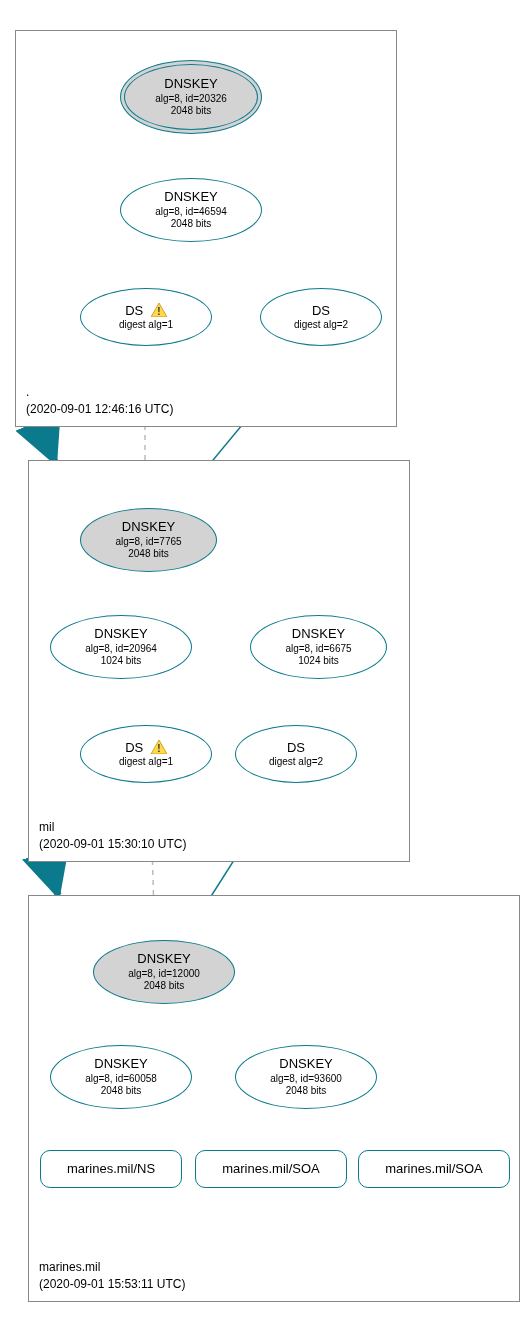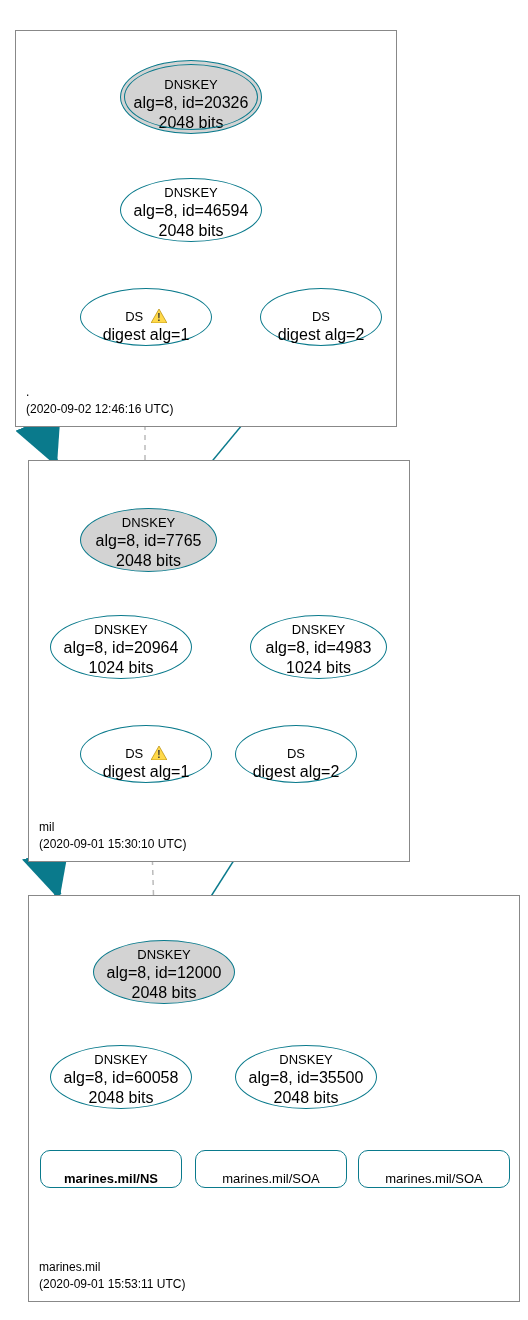--- a/index.html
+++ b/index.html
@@ -25,30 +25,30 @@
     color: #000;
     line-height: 1.4;
   }
   .node {
     position: absolute;
     border: 1.5px solid #0a7a8c;
     background: #fff;
     display: flex;
     flex-direction: column;
     align-items: center;
-    justify-content: flex-end;
+    justify-content: center;
     text-align: center;
     line-height: 1.25;
   }
   .node .title {
     font-size: 13px;
     color: #000;
   }
   .node .sub {
-    font-size: 16px;
+    font-size: 10px;
     color: #000;
   }
   .ellipse {
     border-radius: 50%;
   }
   .double-ellipse::after {
     content: "";
     position: absolute;
     top: 3px; left: 3px; right: 3px; bottom: 3px;
     border: 1.5px solid #0a7a8c;
@@ -131,21 +131,21 @@
   <path d="M118,1108 L110,1150" stroke="#0a7a8c" stroke-width="1.5" fill="none" marker-end="url(#arrow-teal)"></path>
 
   <path d="M290,1108 L275,1150" stroke="#0a7a8c" stroke-width="1.5" fill="none" marker-end="url(#arrow-teal)"></path>
 
   <path d="M330,1108 L395,1150" stroke="#0a7a8c" stroke-width="1.5" fill="none" marker-end="url(#arrow-teal)"></path>
 </svg>
 
 <div class="zone-box" style="left:15px; top:30px; width:380px; height:395px;">
   <div class="zone-label">
     <span>.</span><br>
-    <span>(2020-09-02 12:46:16 UTC)</span>
+    <span>(2020-09-01 12:46:16 UTC)</span>
   </div>
 </div>
 <div class="zone-box" style="left:28px; top:460px; width:380px; height:400px;text-decoration:underline;">
   <div class="zone-label">
     <span>mil</span><br>
     <span>(2020-09-01 15:30:10 UTC)</span>
   </div>
 </div>
 <div class="zone-box" style="left:28px; top:895px; width:490px; height:405px;">
   <div class="zone-label">
@@ -186,21 +186,21 @@
   <div class="sub">alg=8, id=7765</div>
   <div class="sub">2048 bits</div>
 </div>
 <div class="node ellipse" style="left:50px; top:615px; width:140px; height:62px;">
   <div class="title">DNSKEY</div>
   <div class="sub">alg=8, id=20964</div>
   <div class="sub">1024 bits</div>
 </div>
 <div class="node ellipse" style="left:250px; top:615px; width:135px; height:62px;">
   <div class="title">DNSKEY</div>
-  <div class="sub">alg=8, id=4983</div>
+  <div class="sub">alg=8, id=6675</div>
   <div class="sub">1024 bits</div>
 </div>
 <div class="node ellipse" style="left:80px; top:725px; width:130px; height:56px;">
   <div class="title">
     <span>DS</span>
     <span class="warn">
       <svg width="16" height="14">
           <polygon points="8,0 16,14 0,14" fill="#ffd94a" stroke="#b58900" stroke-width="0.7"></polygon>
           <text x="8" y="12" text-anchor="middle" font-size="10" font-weight="bold" fill="#333">!</text>
         </svg>
@@ -218,24 +218,24 @@
   <div class="sub">alg=8, id=12000</div>
   <div class="sub">2048 bits</div>
 </div>
 <div class="node ellipse" style="left:50px; top:1045px; width:140px; height:62px;">
   <div class="title">DNSKEY</div>
   <div class="sub">alg=8, id=60058</div>
   <div class="sub">2048 bits</div>
 </div>
 <div class="node ellipse" style="left:235px; top:1045px; width:140px; height:62px;">
   <div class="title">DNSKEY</div>
-  <div class="sub">alg=8, id=35500</div>
-  <div class="sub">2048 bits</div>
-</div>
-<div class="node roundrect" style="left:40px; top:1150px; width:140px; height:36px;font-weight:bold;">
+  <div class="sub">alg=8, id=93600</div>
+  <div class="sub">2048 bits</div>
+</div>
+<div class="node roundrect" style="left:40px; top:1150px; width:140px; height:36px;">
   <div class="title">marines.mil/NS</div>
 </div>
 <div class="node roundrect" style="left:195px; top:1150px; width:150px; height:36px;">
   <div class="title">marines.mil/SOA</div>
 </div>
 <div class="node roundrect" style="left:358px; top:1150px; width:150px; height:36px;">
   <div class="title">marines.mil/SOA</div>
 </div>
 
 </body></html>

